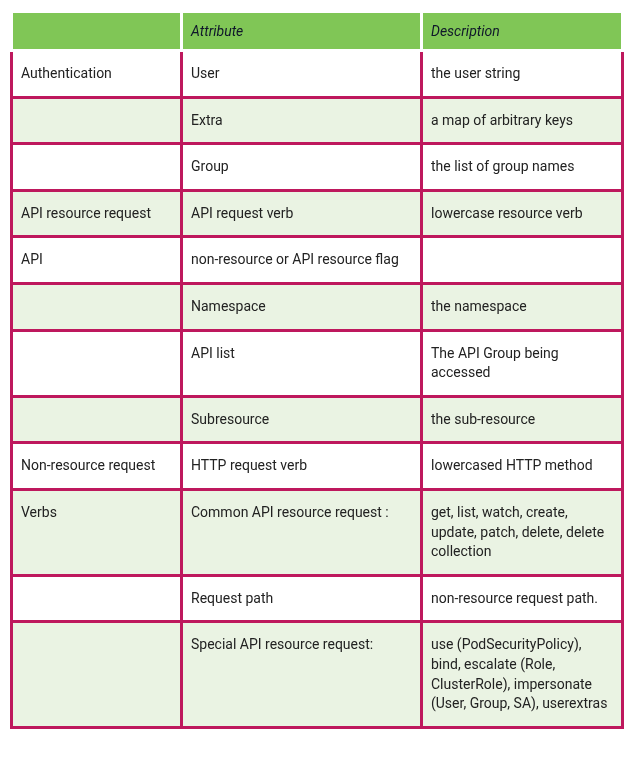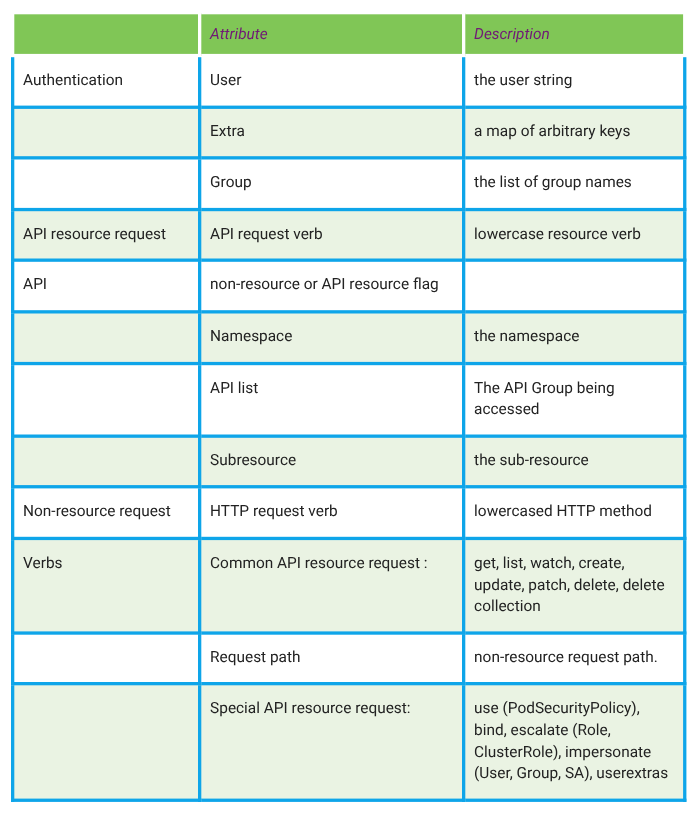--- a/index.html
+++ b/index.html
@@ -13,31 +13,31 @@
   table {
     border-collapse: collapse;
     width: 611px;
     table-layout: fixed;
   }
   col.c1 { width: 170px; }
   col.c2 { width: 240px; }
   col.c3 { width: 201px; }
   th {
     background: #80c656;
-    color: #701a75;
+    color: #0f172a;
     font-weight: 400;
     font-style: italic;
     text-align: left;
     padding: 10px 8px;
     border: 3px solid #fff;
     vertical-align: top;
   }
   td {
     padding: 12px 8px;
-    border: 3px solid #0ea5e9;
+    border: 3px solid #be185d;
     vertical-align: top;
     line-height: 1.4;
   }
   tbody tr:nth-child(odd) td { background: #ffffff; }
   tbody tr:nth-child(even) td { background: #eaf3e3; }
 </style>
 </head>
 <body>
 
 <table>

